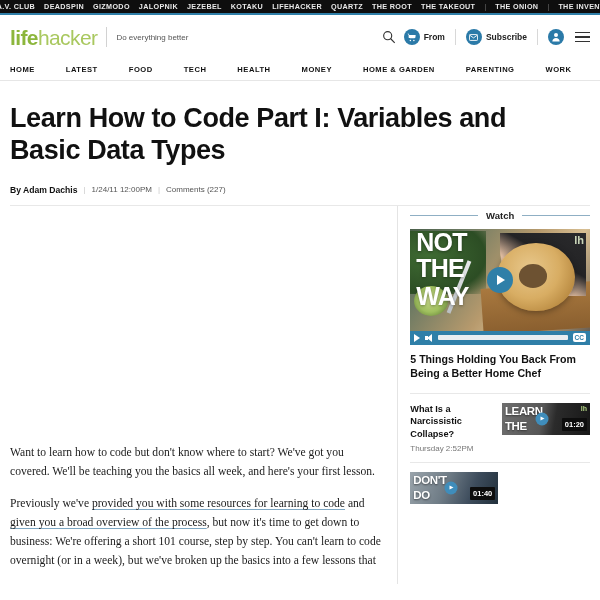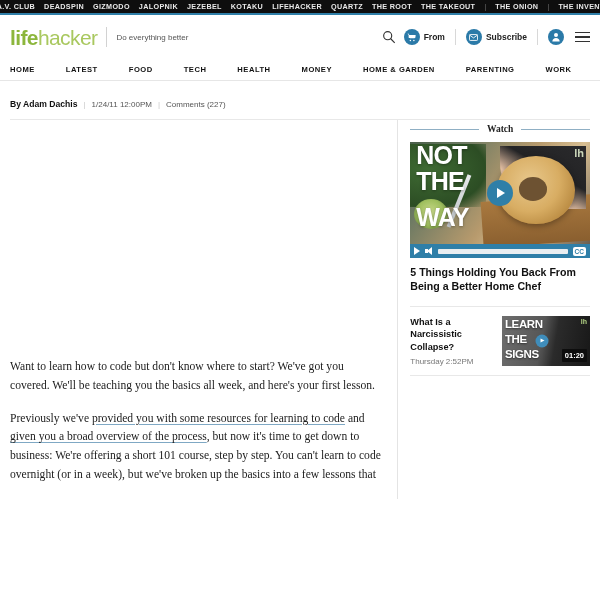--- a/index.html
+++ b/index.html
@@ -124,21 +124,21 @@
   .article p a {
     color: #1b1b1b;
     text-decoration: underline;
     text-decoration-color: #7fa8c4;
     text-underline-offset: 1.5px;
   }
 
   
   .rail-head {
     display: flex; align-items: center; gap: 8px;
-    margin-top: 4px; margin-bottom: 8px; font-family: Liberation Serif, serif;
+    margin-top: 4px; margin-bottom: 8px;
   }
   .rail-head .line { flex: 1; height: 1px; background: #8fafc4; }
   .rail-head .t { font-size: 9.5px; font-weight: 700; color: #222; }
 
   .player { width: 100%; position: relative; }
   .player-stage {
     position: relative; width: 100%; height: 102px;
     background: linear-gradient(125deg,#4a5f4a 0%,#6d7a63 22%,#b79a6d 52%,#d8bf93 70%,#6a5f52 100%);
     overflow: hidden;
   }
@@ -179,21 +179,21 @@
   }
   .overlay-word {
     position: absolute; left: 6px;
     font-family: "Liberation Sans", sans-serif;
     font-weight: 800; color: #fff; font-size: 25px;
     line-height: 0.92; letter-spacing: -0.8px;
     text-shadow: 0 1px 3px rgba(0,0,0,.35);
   }
   .ow1 { top: 2px; }
   .ow2 { top: 28px; }
-  .ow3 { top: 64px; }
+  .ow3 { top: 56px; }
   .lh-mark {
     position: absolute; right: 6px; top: 5px;
     color: rgba(230,245,210,.85); font-size: 11px; font-weight: 700;
   }
   .play-btn {
     position: absolute; left: 50%; top: 50%;
     transform: translate(-50%,-50%);
     width: 26px; height: 26px; border-radius: 50%;
     background: #2f7fa8; display: flex; align-items: center; justify-content: center;
   }
@@ -229,21 +229,21 @@
   .rail-item {
     display: flex; gap: 8px; align-items: flex-start;
     padding: 9px 0; border-top: 1px solid #e8e8e8;
   }
   .rail-text { flex: 1; }
   .rail-title {
     font-size: 9.2px; font-weight: 700; color: #111; line-height: 1.35;
   }
   .rail-time { font-size: 8px; color: #777; margin-top: 4px; }
   .thumb {
-    position: relative; width: 88px; height: 50px; flex: 0 0 88px;
+    position: relative; width: 88px; height: 32px; flex: 0 0 88px;
     overflow: hidden; background: #3a3a3a;
   }
   .thumb-a { background: linear-gradient(100deg,#6e6e6e 0%,#565656 45%,#2b2b2b 60%,#171717 100%); }
   .thumb-b { background: linear-gradient(110deg,#9aa4ab 0%,#6f7c86 40%,#3d4c5c 70%,#22303c 100%); }
   .thumb-word {
     position: absolute; left: 3px; color: #fff; font-weight: 800;
     font-size: 11.5px; line-height: 1; letter-spacing: -0.4px;
     text-shadow: 0 1px 2px rgba(0,0,0,.5);
   }
   .tw1 { top: 3px; } .tw2 { top: 18px; } .tw3 { top: 33px; }
@@ -350,20 +350,21 @@
   <a>HEALTH</a>
   <a>MONEY</a>
   <a>HOME &amp; GARDEN</a>
   <a>PARENTING</a>
   <a>WORK</a>
   <a>RELATIONSHIPS</a>
 </div>
 
 <div class="page">
 
+  <h1 class="headline">Learn How to Code Part I: Variables and Basic Data Types</h1>
 
   <div class="byline">
     <span class="author">By Adam Dachis</span>
     <span class="bar">|</span>
     <span class="meta">1/24/11 12:00PM</span>
     <span class="bar">|</span>
     <span class="comments">Comments (227)</span>
   </div>
 
   <hr class="hr-top">
@@ -419,17 +420,24 @@
           <span class="thumb-word tw1">LEARN</span>
           <span class="thumb-word tw2">THE</span>
           <span class="thumb-word tw3">SIGNS</span>
           <span class="thumb-lh">lh</span>
           <span class="thumb-play"></span>
           <span class="dur">01:20</span>
         </div>
       </div>
 
       <div class="rail-item">
+        <div class="thumb thumb-b">
+          <span class="thumb-word tw1">DON'T</span>
+          <span class="thumb-word tw2">DO</span>
+          <span class="thumb-word tw3">THIS</span>
+          <span class="thumb-play"></span>
+          <span class="dur">01:40</span>
+        </div>
       </div>
 
     </div>
   </div>
 </div>
 
 </body></html>

